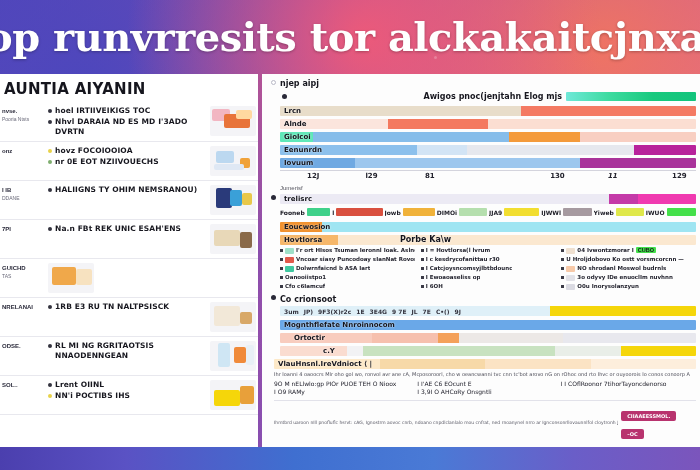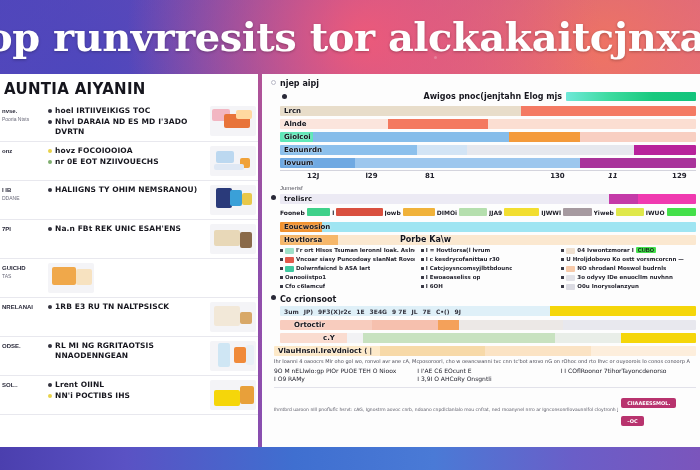--- a/index.html
+++ b/index.html
@@ -561,20 +561,26 @@
             <span>9F3(X)r2c</span>
             <span>1E</span>
             <span>3E4G</span>
             <span>9 7E</span>
             <span>JL</span>
             <span>7E</span>
             <span>C•()</span>
             <span>9J</span>
           </span>
       </div>
+      <div class="bar-row">
+        <span class="bar-label">Mognthflefate Nnroinnocom</span>
+        <span class="bar-track" id="s3-bluebar">
+            <span class="bar-seg" style="background: rgb(106, 168, 232); width: 100%;"></span>
+          </span>
+      </div>
       <div id="s3-rows">
           <div class="bar-row">
             <span class="bar-label" style="left: 14px;">Ortoctir</span>
             <span class="bar-track">
               <span class="bar-seg" style="background: rgb(248, 204, 190); width: 22%;"></span>
               <span class="bar-seg" style="background: rgb(246, 192, 174); width: 16%;"></span>
               <span class="bar-seg" style="background: rgb(244, 161, 90); width: 5%;"></span>
               <span class="bar-seg" style="background: rgb(236, 232, 230); width: 25%;"></span>
               <span class="bar-seg" style="background: rgb(232, 232, 238); width: 32%;"></span>
             </span>

